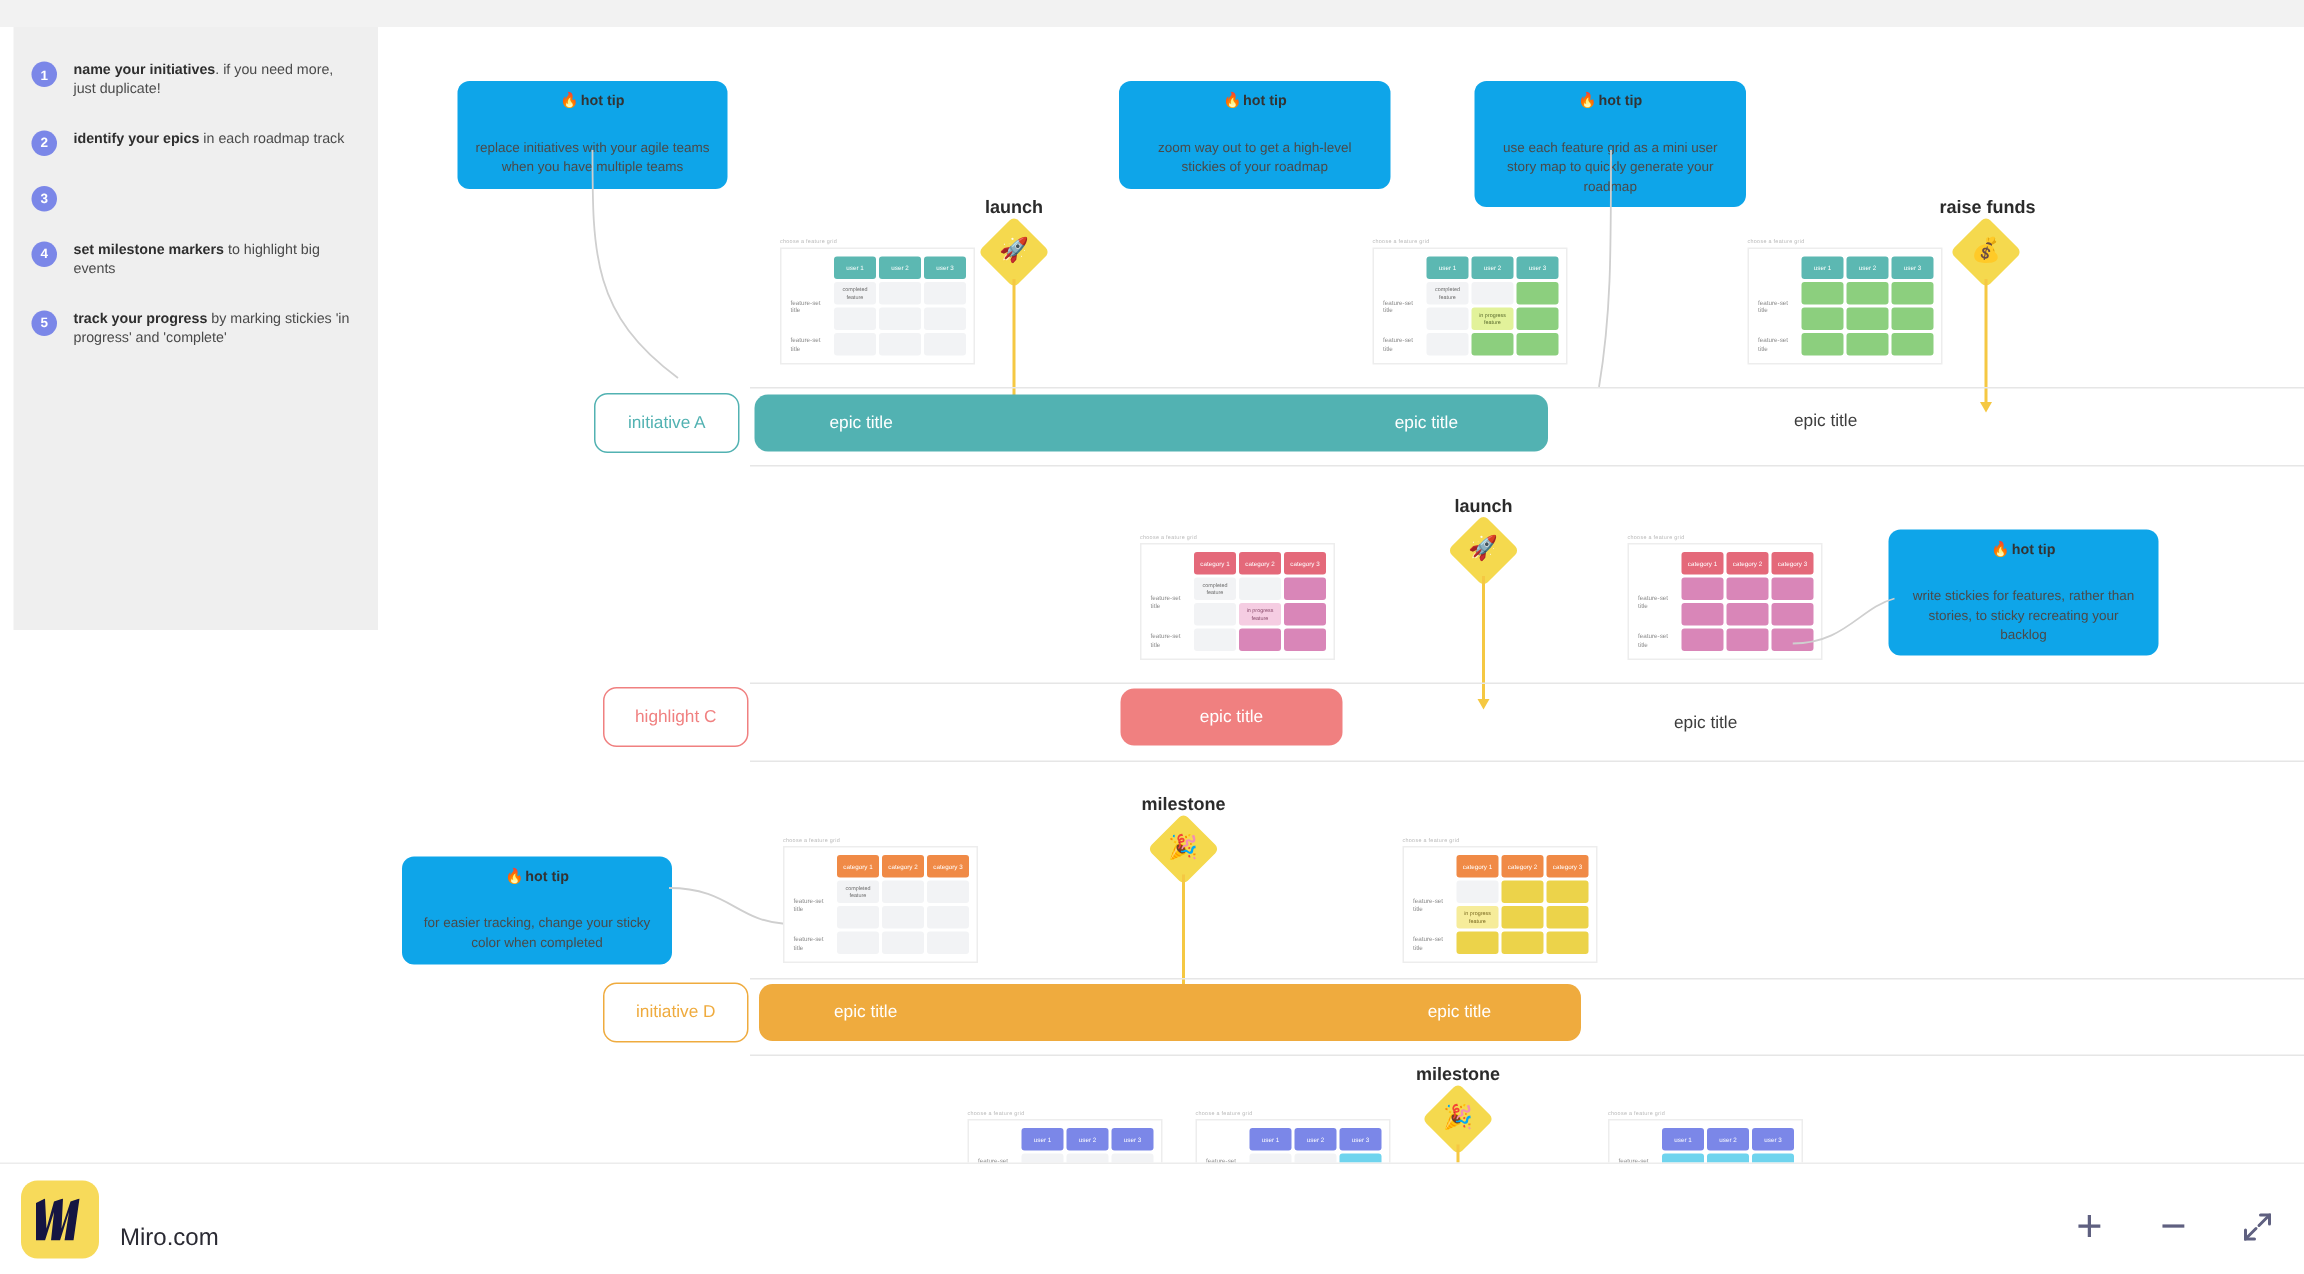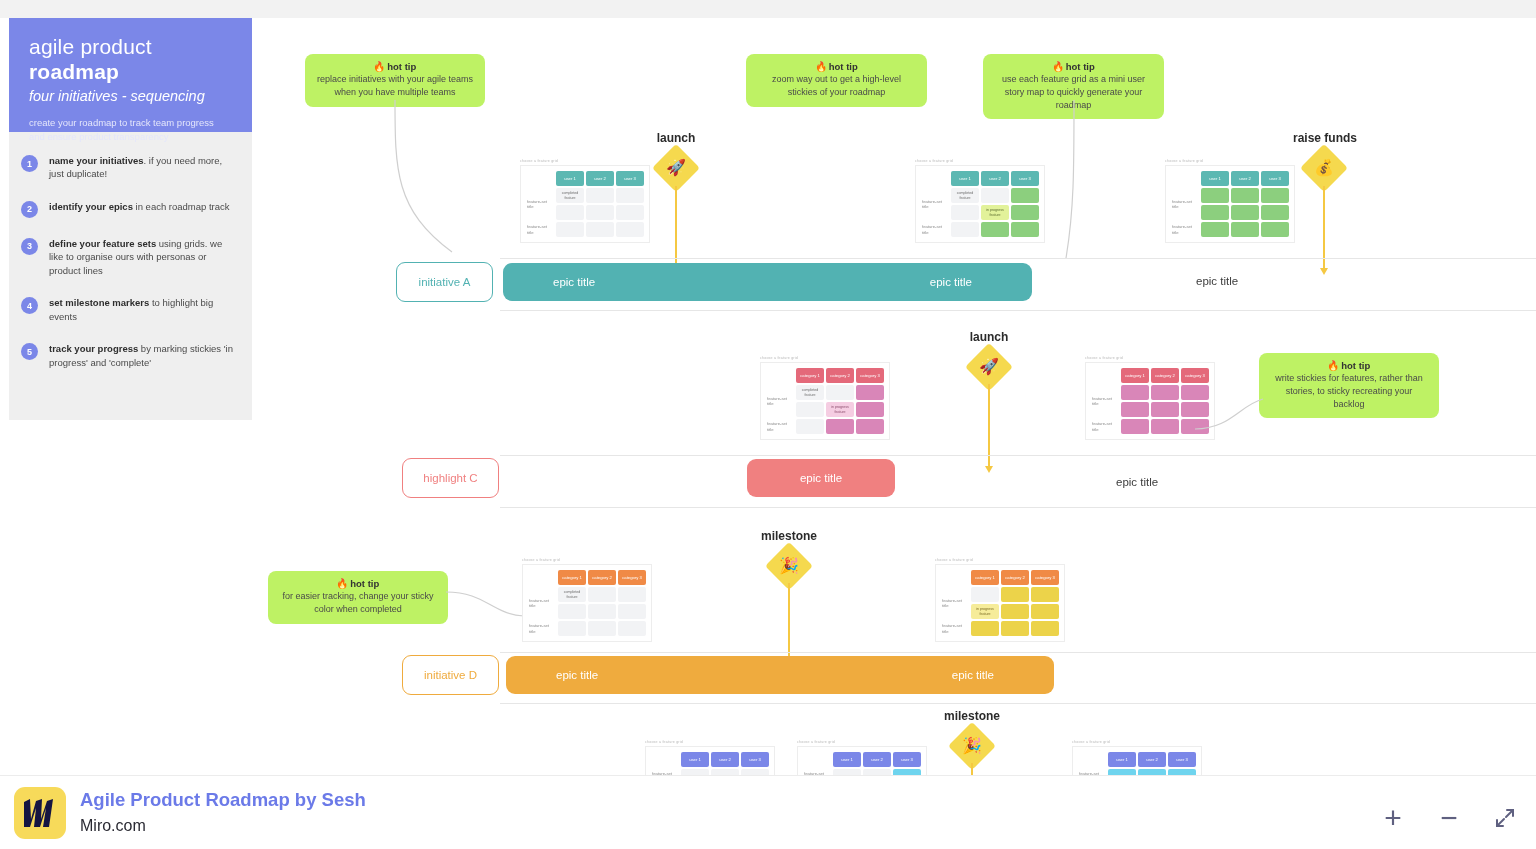--- a/index.html
+++ b/index.html
@@ -50,28 +50,28 @@
     font-size: 9px; font-weight: 700;
     display: flex; align-items: center; justify-content: center;
     margin-right: 11px; margin-top: 1px;
   }
   .step-text { font-size: 9.5px; color: #4a4a4a; line-height: 1.42; }
   .step-text b { font-weight: 700; color: #2e2e2e; }
 
   
   .tip {
     position: absolute;
-    background: #bef264;
+    background: #0ea5e9;
     border-radius: 8px;
     padding: 7px 10px 8px 10px;
     text-align: center;
   }
   .tip-title { font-size: 9.5px; font-weight: 700; color: #333; }
   .tip-title .emoji { font-size: 10px; margin-right: 1px; }
-  .tip-body { font-size: 9px; color: #4a4a4a; line-height: 1.42; margin-top: 1px; }
+  .tip-body { font-size: 9px; color: #4a4a4a; line-height: 1.42; margin-top: 19px; }
 
   .leader { position: absolute; stroke: #cfcfcf; fill: none; stroke-width: 1.2; }
 
   
   .milestone { position: absolute; text-align: center; }
   .milestone-label {
     font-size: 12px; font-weight: 700; color: #2b2b2b; white-space: nowrap;
     margin-bottom: 6px;
   }
   .diamond {
@@ -157,37 +157,31 @@
   }
 </style>
 </head>
 <body>
 
 <div class="canvas">
 
   <div class="topstrip"></div>
 
   <div class="sidebar">
-    <div class="sidebar-head">
-      <div class="title-main"><span>agile product </span><b>roadmap</b></div>
-      <div class="title-sub">four initiatives - sequencing</div>
-      <div class="title-desc">create your roadmap to track team progress and ensure product transparency</div>
-    </div>
     <div class="steps">
       <div class="step">
         <div class="step-num">1</div>
         <div class="step-text"><b>name your initiatives</b><span>. if you need more, just duplicate!</span></div>
       </div>
       <div class="step">
         <div class="step-num">2</div>
         <div class="step-text"><b>identify your epics</b><span> in each roadmap track</span></div>
       </div>
       <div class="step">
         <div class="step-num">3</div>
-        <div class="step-text"><b>define your feature sets</b><span> using grids. we like to organise ours with personas or product lines</span></div>
       </div>
       <div class="step">
         <div class="step-num">4</div>
         <div class="step-text"><b>set milestone markers</b><span> to highlight big events</span></div>
       </div>
       <div class="step">
         <div class="step-num">5</div>
         <div class="step-text"><b>track your progress</b><span> by marking stickies 'in progress' and 'complete'</span></div>
       </div>
     </div>
@@ -860,21 +854,20 @@
         </table>
       </div>
   </div>
 
   <div class="footer">
     <div class="logo">
       <svg width="36" height="28" viewBox="0 0 36 28">
         <path d="M2,3 L8,0 L9,20 L14,2 L20,0 L19,20 L25,2 L31,0 L27,28 L21,28 L24,9 L18,28 L12,28 L14,9 L8,28 L2,28 Z" fill="#151542"></path>
       </svg>
     </div>
-    <div class="brand-title">Agile Product Roadmap by Sesh</div>
     <div class="brand-sub">Miro.com</div>
 
     <div class="ctrl" style="left:1376px; font-size:30px;">+</div>
     <div class="ctrl" style="left:1432px; font-size:30px;">−</div>
     <div class="ctrl" style="left:1488px;">
       <svg width="24" height="24" viewBox="0 0 24 24" fill="none" stroke="#5f6080" stroke-width="2" stroke-linecap="round">
         <path d="M14 4 L20 4 L20 10"></path>
         <path d="M20 4 L13 11"></path>
         <path d="M10 20 L4 20 L4 14"></path>
         <path d="M4 20 L11 13"></path>

